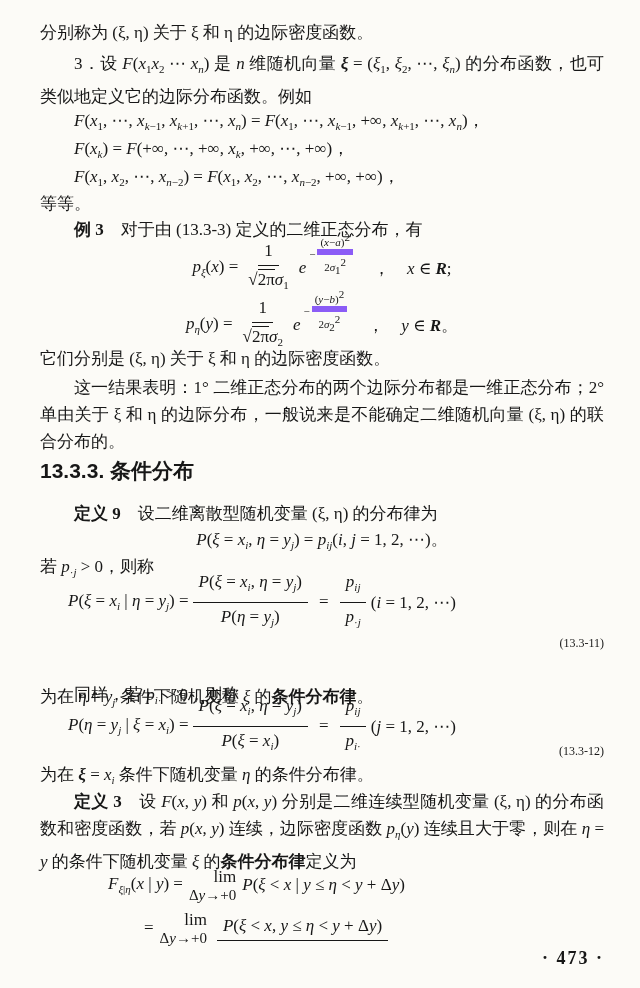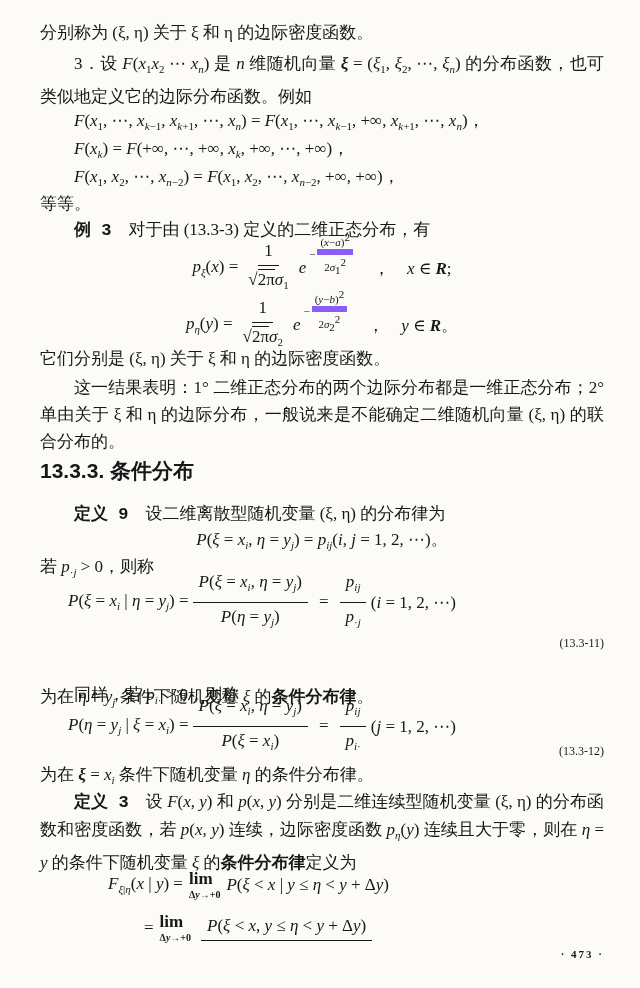--- a/index.html
+++ b/index.html
@@ -19,28 +19,28 @@
   .center { justify-content: center; }
   .eqsign { margin: 0 7px; }
   .tailgap { margin-left: 20px; }
   .frac { display: inline-flex; flex-direction: column; align-items: center; text-align: center; margin: 0 4px; }
   .frac .num { padding: 0 6px 3px; border-bottom: 1.4px solid #171717; line-height: 22px; }
   .frac .den { padding: 3px 6px 0; line-height: 22px; }
   .exp { display: inline-flex; align-items: center; position: relative; top: -14px; font-size: 11px; margin-left: 3px; }
   .sfrac { display: inline-flex; flex-direction: column; align-items: center; margin-left: 2px; line-height: 1.15; }
   .sfrac .num { padding: 0 3px 1px; border-bottom: 6px solid #8b5cf6; }
   .sfrac .den { padding-top: 1px; font-family: Liberation Serif, serif; }
-  .limop { display: inline-flex; flex-direction: column; align-items: flex-start; margin: 0 6px; line-height: 1; font-weight: bold; }
-  .limop .ls { font-size: 10px; margin-top: 3px; }
+  .limop { display: inline-flex; flex-direction: column; align-items: flex-end; margin: 0 6px; line-height: 1; }
+  .limop .ls { font-size: 15px; margin-top: 3px; }
   .ol { border-top: 1.2px solid #171717; }
   .eqtag { text-align: right; font-size: 12px; line-height: 22px; }
-  .pagenum { text-align: right; font-weight: bold; font-size: 11px; letter-spacing: 2px; }
+  .pagenum { text-align: right; font-weight: bold; font-size: 18px; letter-spacing: 2px; }
   .heading { font-family: "Liberation Sans", "DejaVu Sans", sans-serif; font-weight: bold; font-size: 21px; line-height: 26px; }
   sub, sup { font-size: 11px; }
-  b.hb { font-family: Liberation Mono, monospace; }
+  b.hb { font-family: Liberation Serif, serif; }
 </style>
 </head>
 <body>
 
 <div class="page">
 
   <div class="abs line" style="top:20px">分别称为 (ξ, η) 关于 ξ 和 η 的边际密度函数。</div>
 
   <div class="abs para ind" style="top:50px">3．设 <i>F</i>(<i>x</i><sub>1</sub><i>x</i><sub>2</sub> ⋯ <i>x</i><sub><i>n</i></sub>) 是 <i>n</i> 维随机向量 <b><i>ξ</i></b> = (<i>ξ</i><sub>1</sub>, <i>ξ</i><sub>2</sub>, ⋯, <i>ξ</i><sub><i>n</i></sub>) 的分布函数，也可类似地定义它的边际分布函数。例如</div>
 

